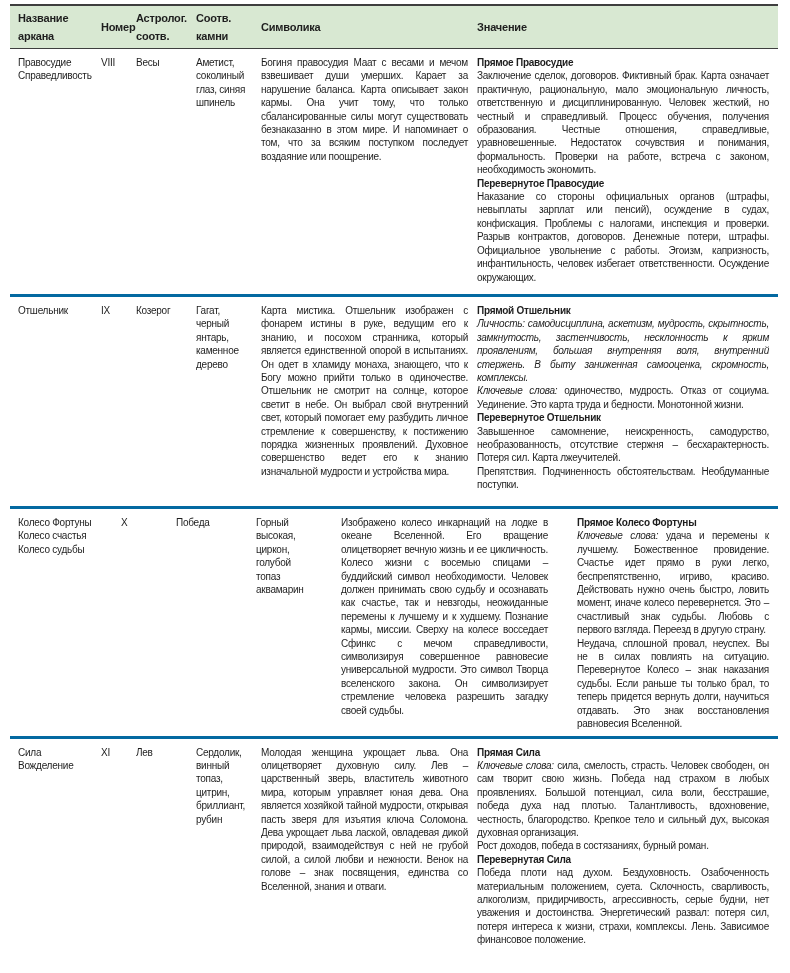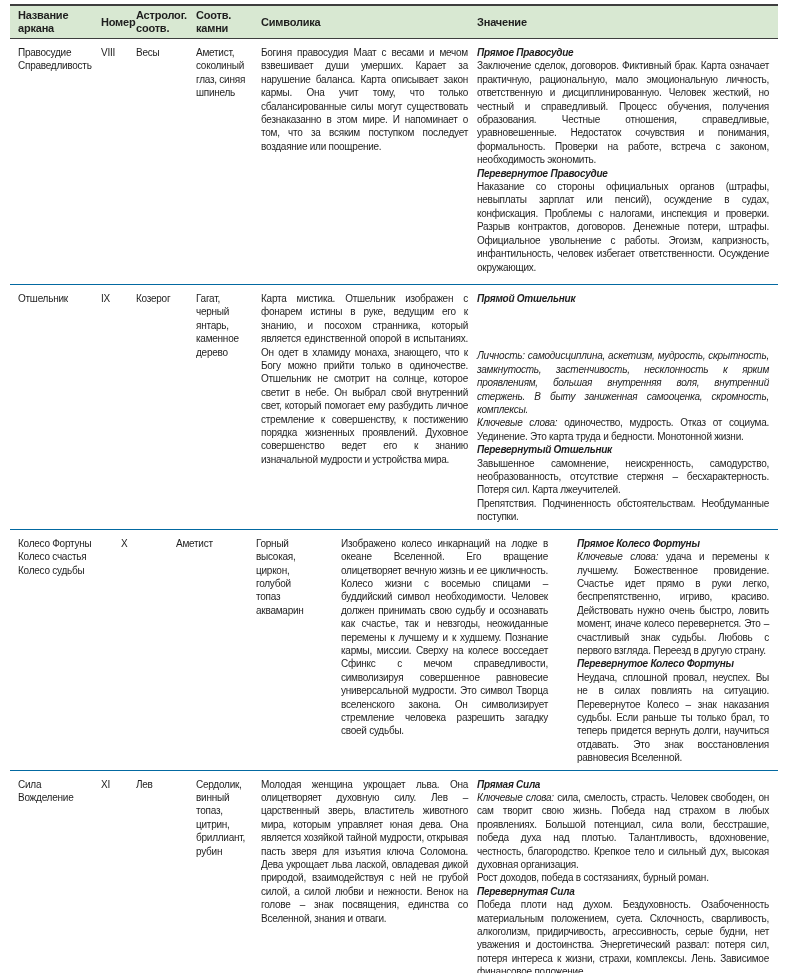--- a/index.html
+++ b/index.html
@@ -24,43 +24,43 @@
   }
   .thead {
     background: #d8e8d2;
     border-bottom: 1.8px solid #3e3e3e;
     min-height: 29px;
     box-sizing: border-box;
     align-items: center;
     padding: 3px 0;
     font-weight: bold;
     font-size: 11px;
-    line-height: 13px;
+    line-height: 18px;
     letter-spacing: -0.2px;
   }
   .th { white-space: pre-line; padding-right: 8px; }
   .th.c-name { padding-left: 8px; }
   .tr {
     box-sizing: border-box;
     padding: 7px 0 5px;
     font-size: 10px;
     line-height: 13.4px;
     letter-spacing: -0.25px;
   }
-  .tbody .tr + .tr { border-top: 1px solid #0369a1; }
+  .tbody .tr + .tr { border-top: 3px solid #0369a1; }
   .r1 { min-height: 245px; }
   .r2 { min-height: 212px; }
   .r3 { min-height: 225px; gap: 20px; }
   .r4 { min-height: 251px; }
   .td { padding-right: 9px; box-sizing: border-box; }
   .c-name { padding-left: 8px; white-space: pre-line; }
   .c-sym { text-align: justify; }
-  .mh { font-weight: bold; font-style: italic; }
+  .mh { font-weight: bold; }
   .mp { text-align: justify; }
-  .ital { font-style: italic; margin-top: 44px; }
+  .ital { font-style: italic; }
 </style>
 </head>
 <body>
 
 <div class="page">
   <div class="table">
 
     <div class="grid thead">
       <div class="th c-name">Название
 аркана</div>
@@ -93,38 +93,37 @@
       <div class="grid tr r2">
         <div class="td c-name">Отшельник</div>
         <div class="td">IX</div>
         <div class="td">Козерог</div>
         <div class="td">Гагат, черный янтарь, каменное дерево</div>
         <div class="td c-sym">Карта мистика. Отшельник изображен с фонарем истины в руке, ведущим его к знанию, и посохом странника, который является единственной опорой в испытаниях. Он одет в хламиду монаха, знающего, что к Богу можно прийти только в одиночестве. Отшельник не смотрит на солнце, которое светит в небе. Он выбрал свой внутренний свет, который помогает ему разбудить личное стремление к совершенству, к постижению порядка жизненных проявлений. Духовное совершенство ведет его к знанию изначальной мудрости и устройства мира.</div>
         <div class="td">
           <div class="mh">Прямой Отшельник</div>
           <div class="mp ital">Личность: самодисциплина, аскетизм, мудрость, скрытность, замкнутость, застенчивость, несклонность к ярким проявлениям, большая внутренняя воля, внутренний стержень. В быту заниженная самооценка, скромность, комплексы.</div>
           <div class="mp"><span class="ital">Ключевые слова: </span><span>одиночество, мудрость. Отказ от социума. Уединение. Это карта труда и бедности. Монотонной жизни.</span></div>
-          <div class="mh">Перевернутый Отшельник</div>
+          <div class="mh">Перевернутое Отшельник</div>
           <div class="mp">Завышенное самомнение, неискренность, самодурство, необразованность, отсутствие стержня – бесхарактерность. Потеря сил. Карта лжеучителей.</div>
           <div class="mp">Препятствия. Подчиненность обстоятельствам. Необдуманные поступки.</div>
         </div>
       </div>
 
       <div class="grid tr r3">
         <div class="td c-name">Колесо Фортуны
 Колесо счастья
 Колесо судьбы</div>
         <div class="td">X</div>
-        <div class="td">Аметист</div>
+        <div class="td">Победа</div>
         <div class="td">Горный высокая, циркон, голубой топаз аквамарин</div>
         <div class="td c-sym">Изображено колесо инкарнаций на лодке в океане Вселенной. Его вращение олицетворяет вечную жизнь и ее цикличность. Колесо жизни с восемью спицами – буддийский символ необходимости. Человек должен принимать свою судьбу и осознавать как счастье, так и невзгоды, неожиданные перемены к лучшему и к худшему. Познание кармы, миссии. Сверху на колесе восседает Сфинкс с мечом справедливости, символизируя совершенное равновесие универсальной мудрости. Это символ Творца вселенского закона. Он символизирует стремление человека разрешить загадку своей судьбы.</div>
         <div class="td">
           <div class="mh">Прямое Колесо Фортуны</div>
           <div class="mp"><span class="ital">Ключевые слова: </span><span>удача и перемены к лучшему. Божественное провидение. Счастье идет прямо в руки легко, беспрепятственно, игриво, красиво. Действовать нужно очень быстро, ловить момент, иначе колесо перевернется. Это – счастливый знак судьбы. Любовь с первого взгляда. Переезд в другую страну.</span></div>
-          <div class="mh">Перевернутое Колесо Фортуны</div>
           <div class="mp">Неудача, сплошной провал, неуспех. Вы не в силах повлиять на ситуацию. Перевернутое Колесо – знак наказания судьбы. Если раньше ты только брал, то теперь придется вернуть долги, научиться отдавать. Это знак восстановления равновесия Вселенной.</div>
         </div>
       </div>
 
       <div class="grid tr r4">
         <div class="td c-name">Сила
 Вожделение</div>
         <div class="td">XI</div>
         <div class="td">Лев</div>
         <div class="td">Сердолик, винный топаз, цитрин, бриллиант, рубин</div>

